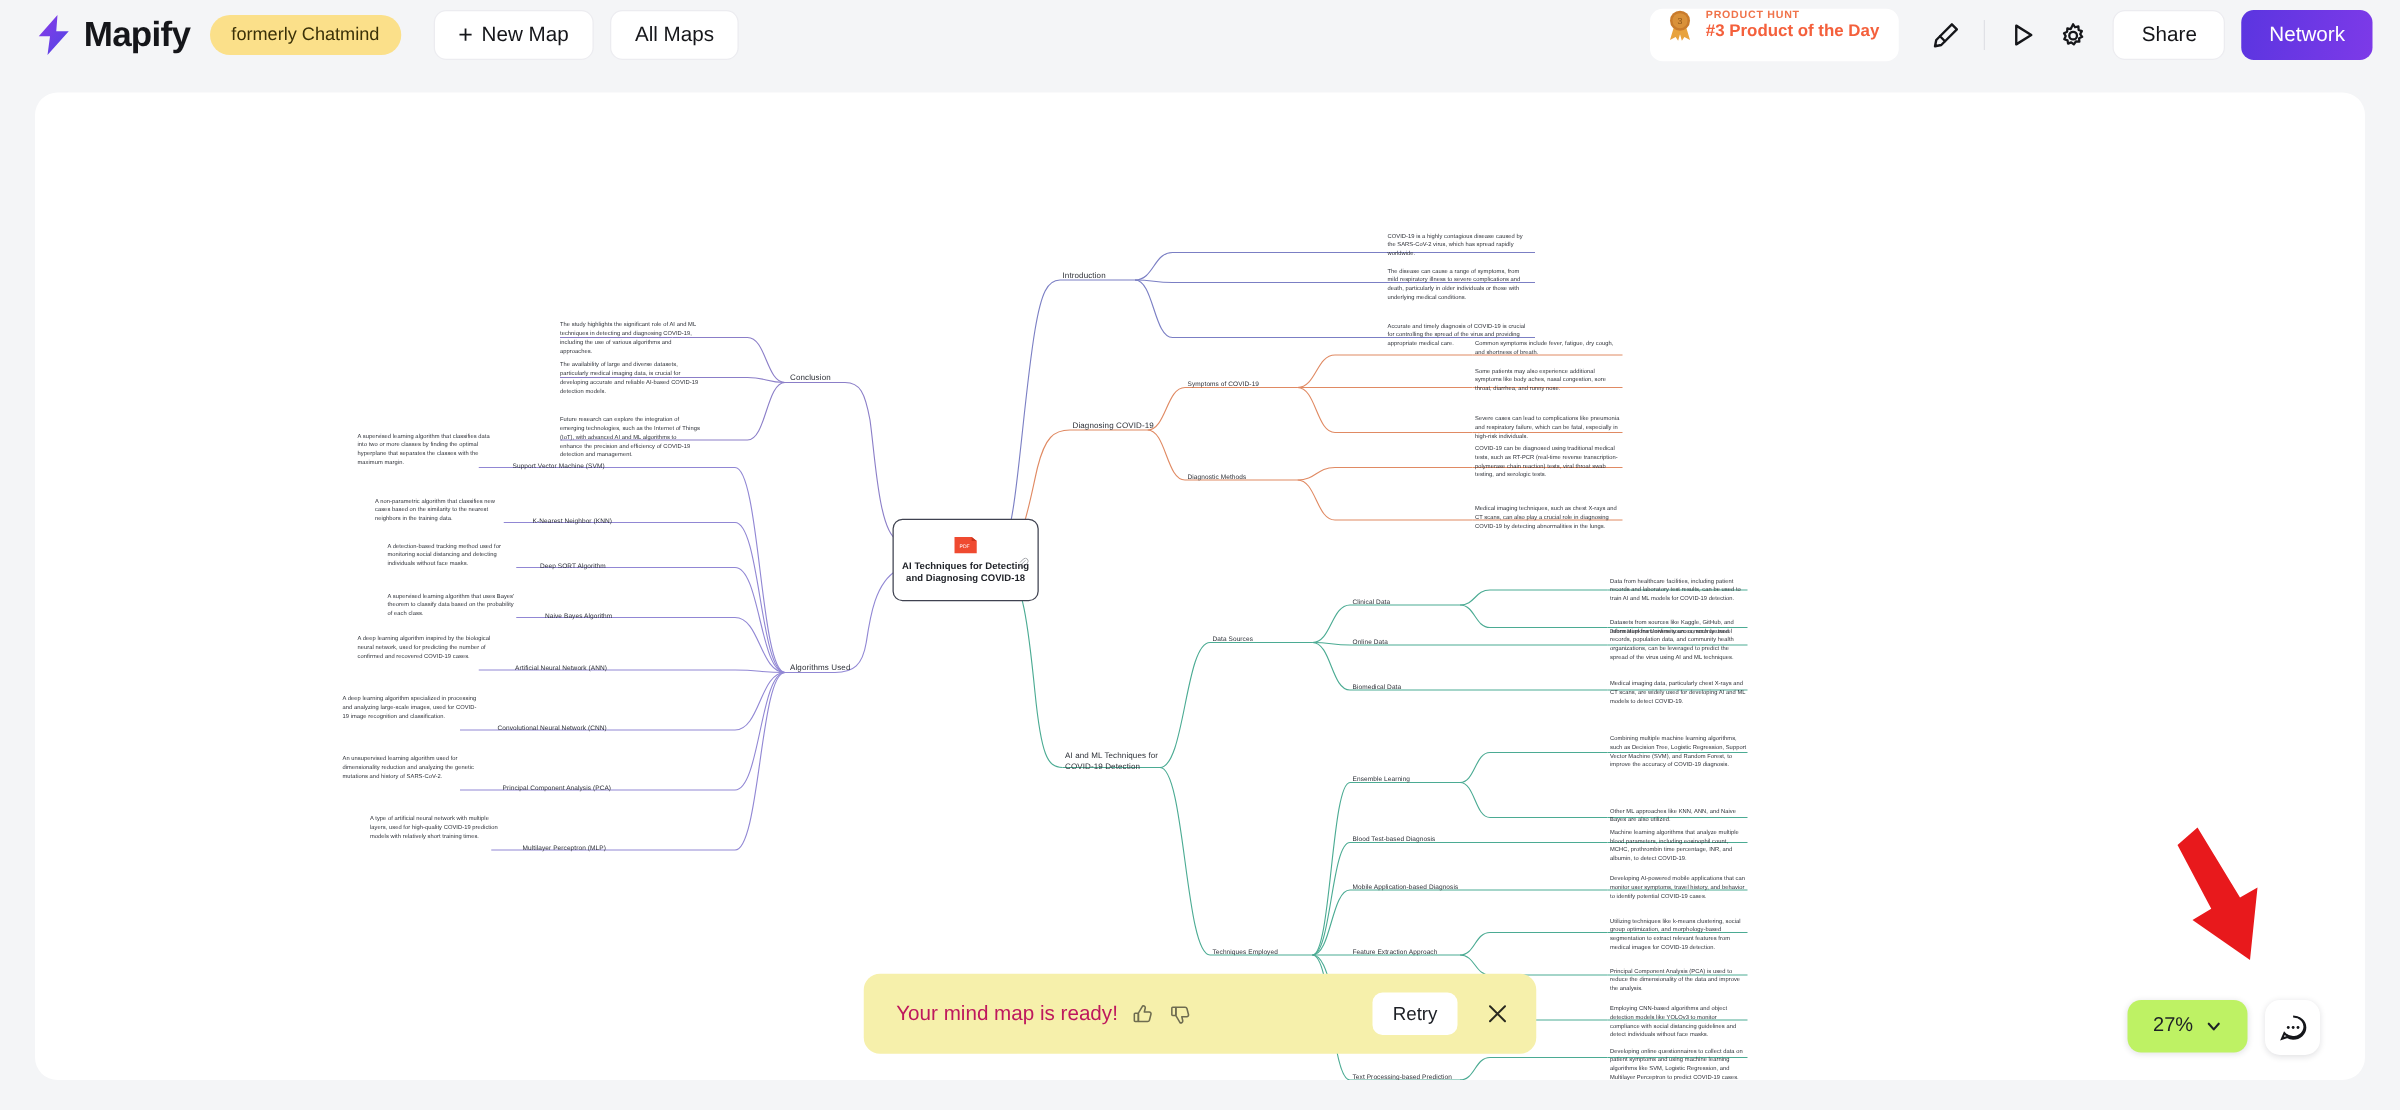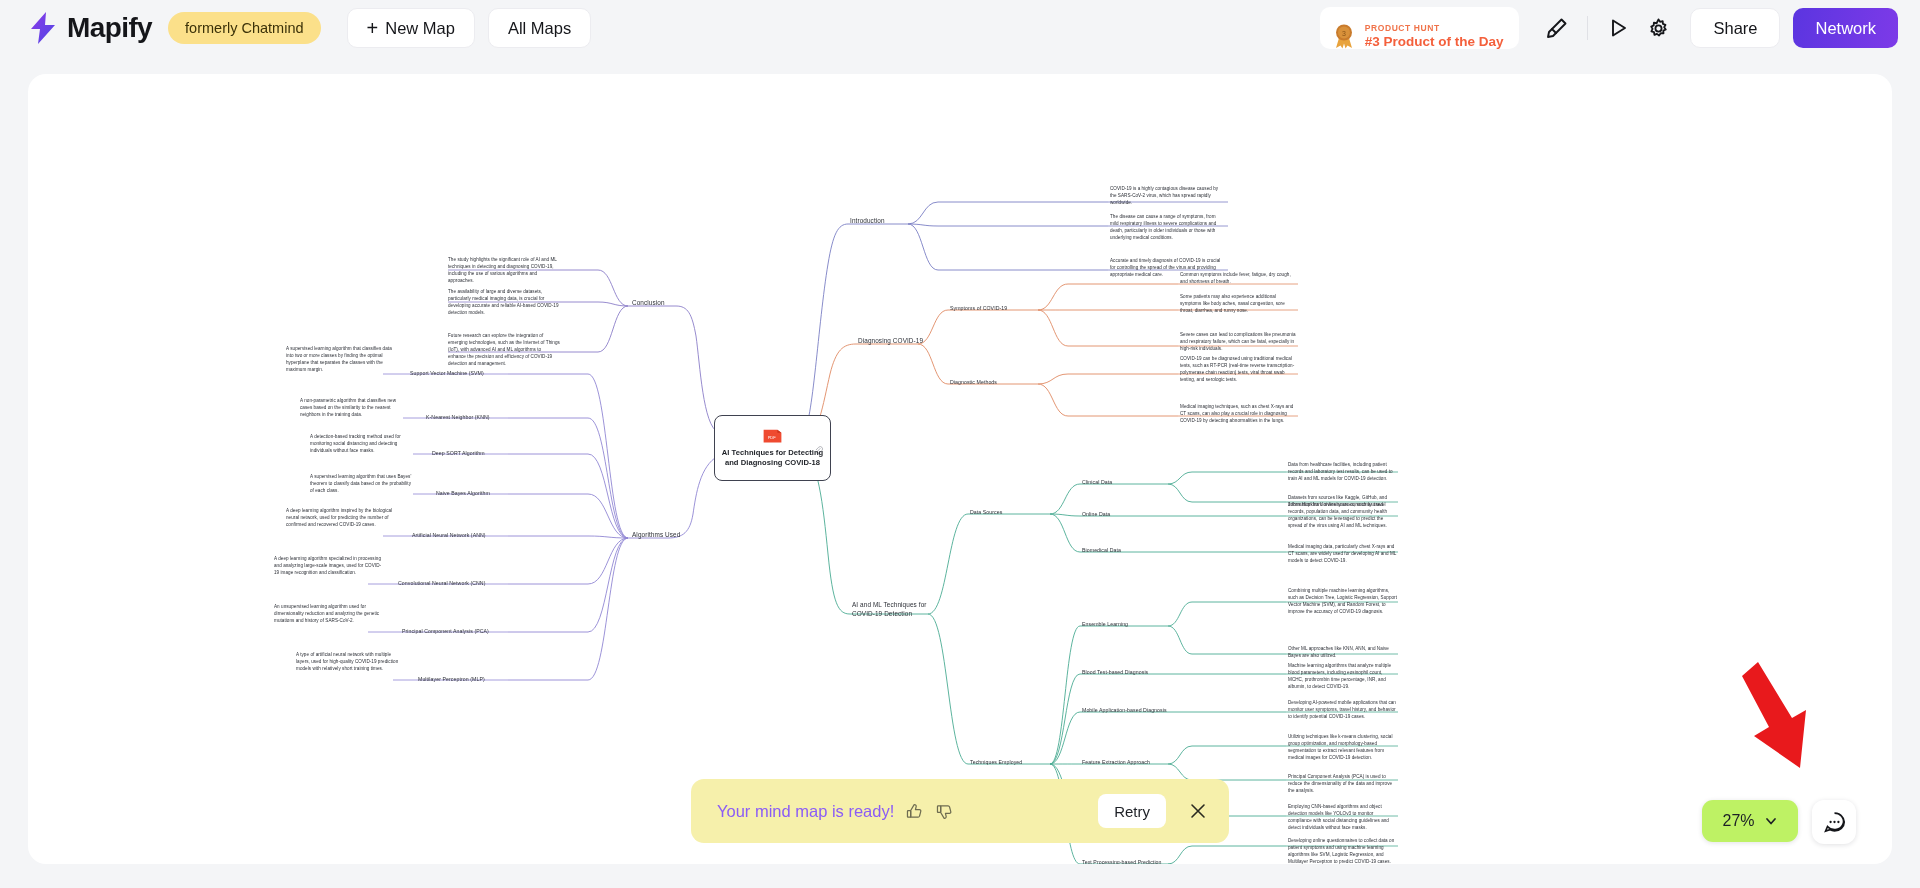--- a/index.html
+++ b/index.html
@@ -49,21 +49,21 @@
   .newmap { margin-left: 26px; }
   .allmaps { margin-left: 13px; }
   .plus-ico { font-size: 20px; line-height: 1; font-weight: 400; }
 
   .header-spacer { flex: 1; }
 
   .ph-badge {
     background: #fff;
     border-radius: 10px;
     height: 42px;
-    display: flex; align-items: flex-end;
+    display: flex; align-items: flex-start;
     gap: 9px;
     padding: 0 16px 0 12px;
     cursor: pointer;
   }
   .medal { width: 24px; height: 26px; flex: none; }
   .ph-text { display: flex; flex-direction: column; line-height: 1.12; }
   .ph-kicker {
     font-size: 8.5px; font-weight: bold; color: #f0734a;
     letter-spacing: 0.6px;
   }
@@ -149,21 +149,21 @@
   .toast {
     position: absolute;
     left: 691px; top: 779px;
     width: 538px; height: 64px;
     background: #f6f0ab;
     border-radius: 13px;
     display: flex; align-items: center;
     padding: 0 20px 0 26px;
     gap: 11px;
   }
-  .toast-msg { font-size: 16.5px; color: #8b5cf6; }
+  .toast-msg { font-size: 16.5px; color: #be185d; }
   .toast-ico { width: 19px; height: 19px; cursor: pointer; opacity: .72; }
   .toast-spacer { flex: 1; }
   .retry {
     background: #fff;
     border-radius: 8px;
     height: 34px; padding: 0 16px;
     display: flex; align-items: center;
     font-size: 15px; color: #1d2026; cursor: pointer;
   }
   .toast-x { width: 22px; height: 22px; cursor: pointer; margin-left: 10px; }

